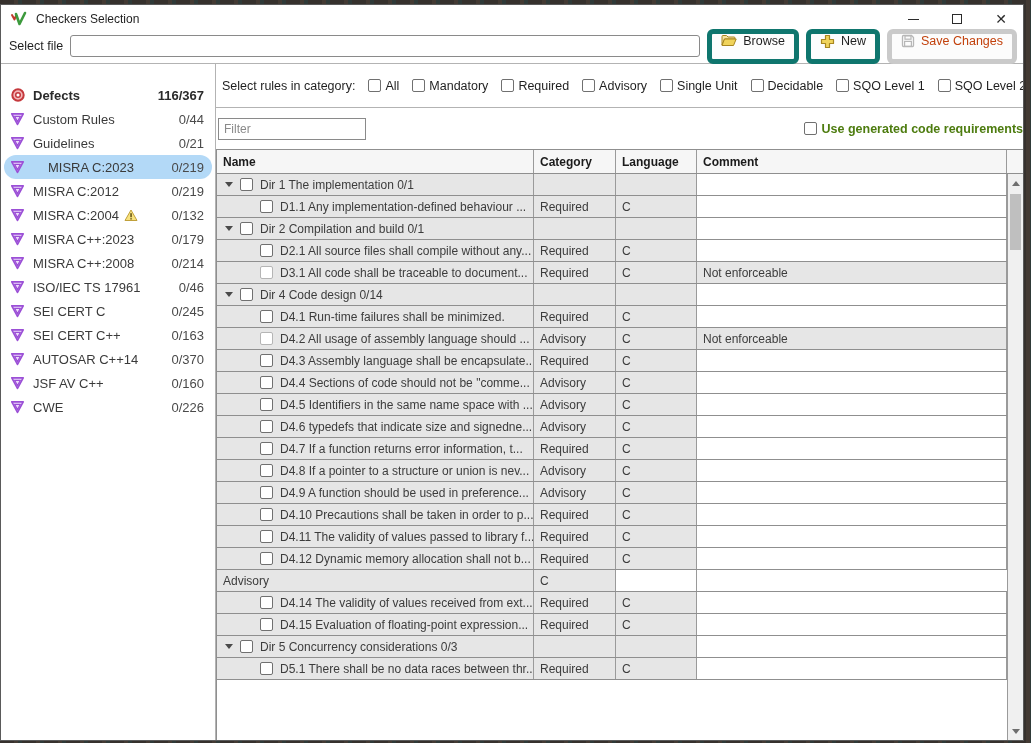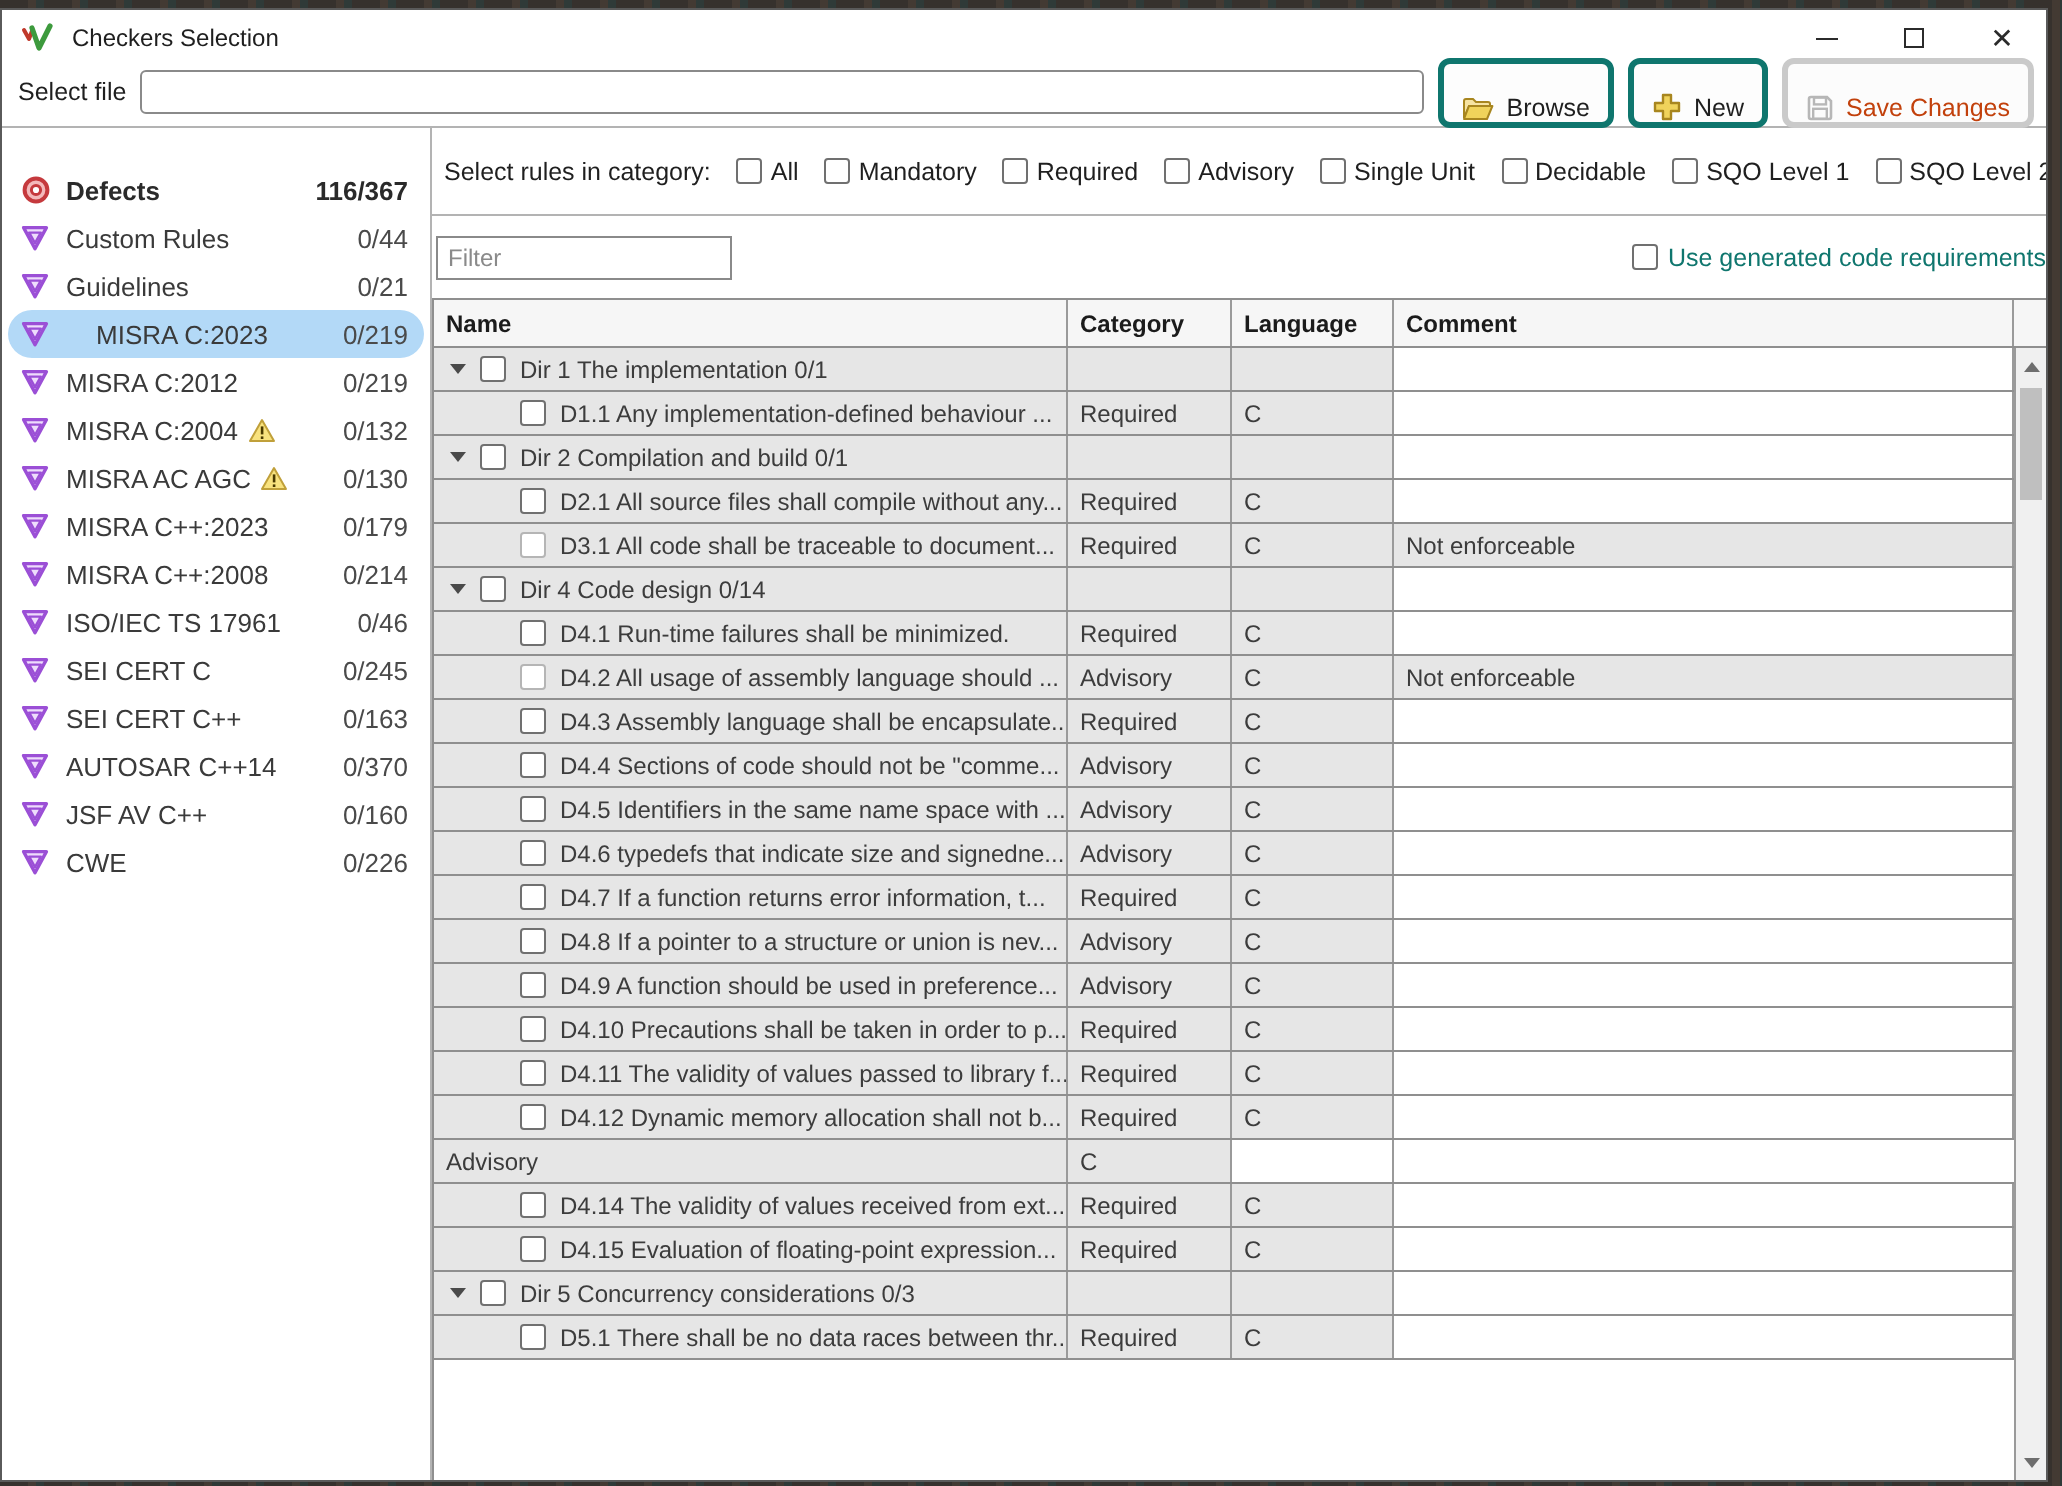--- a/index.html
+++ b/index.html
@@ -15,22 +15,22 @@
   .win-controls { margin-left:auto; display:flex; height:100%; }
   .win-btn { width:44px; height:100%; display:flex; align-items:center; justify-content:center; cursor:default; }
   .glyph-min { width:11px; height:1px; background:#2b2b2b; }
   .glyph-max { width:10px; height:10px; border:1px solid #2b2b2b; }
   .glyph-close { font-size:14px; color:#2b2b2b; line-height:1; }
 
   
   .filebar { height:31px; flex:none; display:flex; align-items:center; padding:0 6px 4px 8px; gap:7px; border-bottom:1px solid #b3b3b3; }
   .filebar .lbl { font-size:12.5px; color:#1f1f1f; white-space:nowrap; }
   .file-input { flex:1; height:22px; border:1px solid #8a8a8a; border-radius:3px; padding:0 5px; font-size:12px; color:#222; outline:none; }
-  .btn { height:35px; display:flex; align-items:flex-end; gap:6px; padding:0 9px; background:#fdfdfd;
-    border:3px solid #0f766e; border-radius:6px; font-size:12.5px; color:#1f1f1f; white-space:nowrap; cursor:default; }
+  .btn { height:35px; display:flex; align-items:flex-start; gap:6px; padding:0 9px; background:#fdfdfd;
+    border:5px solid #0f766e; border-radius:6px; font-size:12.5px; color:#1f1f1f; white-space:nowrap; cursor:default; }
   .btn.disabled { border-color:#cacaca; color:#c2410c; background:#fcfcfc; }
 
   
   .body { flex:1; display:flex; min-height:0; }
   .sidebar { width:215px; flex:none; border-right:1px solid #b3b3b3; padding-top:19px; overflow:hidden; }
   .side-item { height:24px; display:flex; align-items:center; margin:0 3px; padding:0 8px 0 6px; border-radius:12px; }
   .side-item.selected { background:#b3d9f7;gap:15px; }
   .side-item .sicon { width:17px; height:16px; flex:none; margin-right:6px; display:flex; align-items:center; }
   .side-item .slabel { font-size:13px; color:#3a3a3a; white-space:nowrap; }
   .side-item .swarn { margin-left:5px; display:flex; align-items:center; }
@@ -40,21 +40,21 @@
   .main { flex:1; display:flex; flex-direction:column; min-width:0; }
   .rules-row { height:44px; flex:none; display:flex; align-items:center; padding-left:6px; gap:13px;
     border-bottom:1px solid #b3b3b3; font-size:12.5px; color:#1f1f1f; white-space:nowrap; overflow:hidden; }
   .opt { display:flex; align-items:center; gap:4px; }
   .cb { width:13px; height:13px; border:1px solid #707070; border-radius:2px; background:#fff; flex:none; }
   .cb.dis { border-color:#b5b5b5; }
 
   .filter-row { height:41px; flex:none; display:flex; align-items:center; padding-left:2px; }
   .filter-input { width:148px; height:22px; border:1px solid #8a8a8a; padding:0 5px; font-size:12px; color:#222; outline:none; }
   .filter-input::placeholder { color:#8a8a8a; }
-  .use-gen { margin-left:auto; display:flex; align-items:center; gap:5px; font-size:12.5px; color:#0f766e; white-space:nowrap; overflow:hidden; }
+  .use-gen { margin-left:auto; display:flex; align-items:center; gap:5px; font-size:12.5px; color:#4d7c0f; white-space:nowrap; overflow:hidden;font-weight:bold; }
 
   
   .table { flex:1; display:flex; flex-direction:column; min-height:0; border-top:1px solid #8f8f8f; border-left:1px solid #8f8f8f; }
   .thead { height:24px; flex:none; display:grid; grid-template-columns:317px 82px 81px 1fr 16px;
     background:#f6f6f6; border-bottom:1px solid #8f8f8f; }
   .th { display:flex; align-items:center; padding-left:6px; font-size:12px; font-weight:bold; color:#1b1b1b; border-right:1px solid #9a9a9a; overflow:hidden; }
   .th.stub { border-right:none; }
   .tbody { flex:1; position:relative; overflow:hidden; background:#fff; }
   .rows { margin-right:16px; }
   .trow { display:grid; grid-template-columns:317px 82px 81px 1fr; height:22px; border-bottom:1px solid #8f8f8f; }
@@ -207,37 +207,20 @@
             </span>
             <span class="scount">0/132</span>
           </div>
           <div class="side-item">
             <span class="sicon">
               <svg width="15" height="14" viewBox="0 0 15 14">
       <path d="M1.8 1.8 L13.2 1.8 L7.5 12.4 Z" fill="#eedcfc" stroke="#9b4fd6" stroke-width="1.7" stroke-linejoin="round"></path>
       <path d="M4.6 4.3 L10.4 4.3 L7.5 9.6 Z" fill="none" stroke="#9b4fd6" stroke-width="1.2" stroke-linejoin="round"></path>
               </svg>
             </span>
-            <span class="slabel">MISRA AC AGC</span>
-            <span class="swarn">
-              <svg width="14" height="13" viewBox="0 0 14 13">
-      <path d="M7 1 L13 11.5 L1 11.5 Z" fill="#f8e27e" stroke="#c0a03a" stroke-width="1" stroke-linejoin="round"></path>
-      <rect x="6.4" y="4.2" width="1.3" height="4" fill="#4a3a00"></rect>
-                <rect x="6.4" y="9.2" width="1.3" height="1.3" fill="#4a3a00"></rect>
-              </svg>
-            </span>
-            <span class="scount">0/130</span>
-          </div>
-          <div class="side-item">
-            <span class="sicon">
-              <svg width="15" height="14" viewBox="0 0 15 14">
-      <path d="M1.8 1.8 L13.2 1.8 L7.5 12.4 Z" fill="#eedcfc" stroke="#9b4fd6" stroke-width="1.7" stroke-linejoin="round"></path>
-      <path d="M4.6 4.3 L10.4 4.3 L7.5 9.6 Z" fill="none" stroke="#9b4fd6" stroke-width="1.2" stroke-linejoin="round"></path>
-              </svg>
-            </span>
             <span class="slabel">MISRA C++:2023</span>
             <span class="scount">0/179</span>
           </div>
           <div class="side-item">
             <span class="sicon">
               <svg width="15" height="14" viewBox="0 0 15 14">
       <path d="M1.8 1.8 L13.2 1.8 L7.5 12.4 Z" fill="#eedcfc" stroke="#9b4fd6" stroke-width="1.7" stroke-linejoin="round"></path>
       <path d="M4.6 4.3 L10.4 4.3 L7.5 9.6 Z" fill="none" stroke="#9b4fd6" stroke-width="1.2" stroke-linejoin="round"></path>
               </svg>
             </span>

